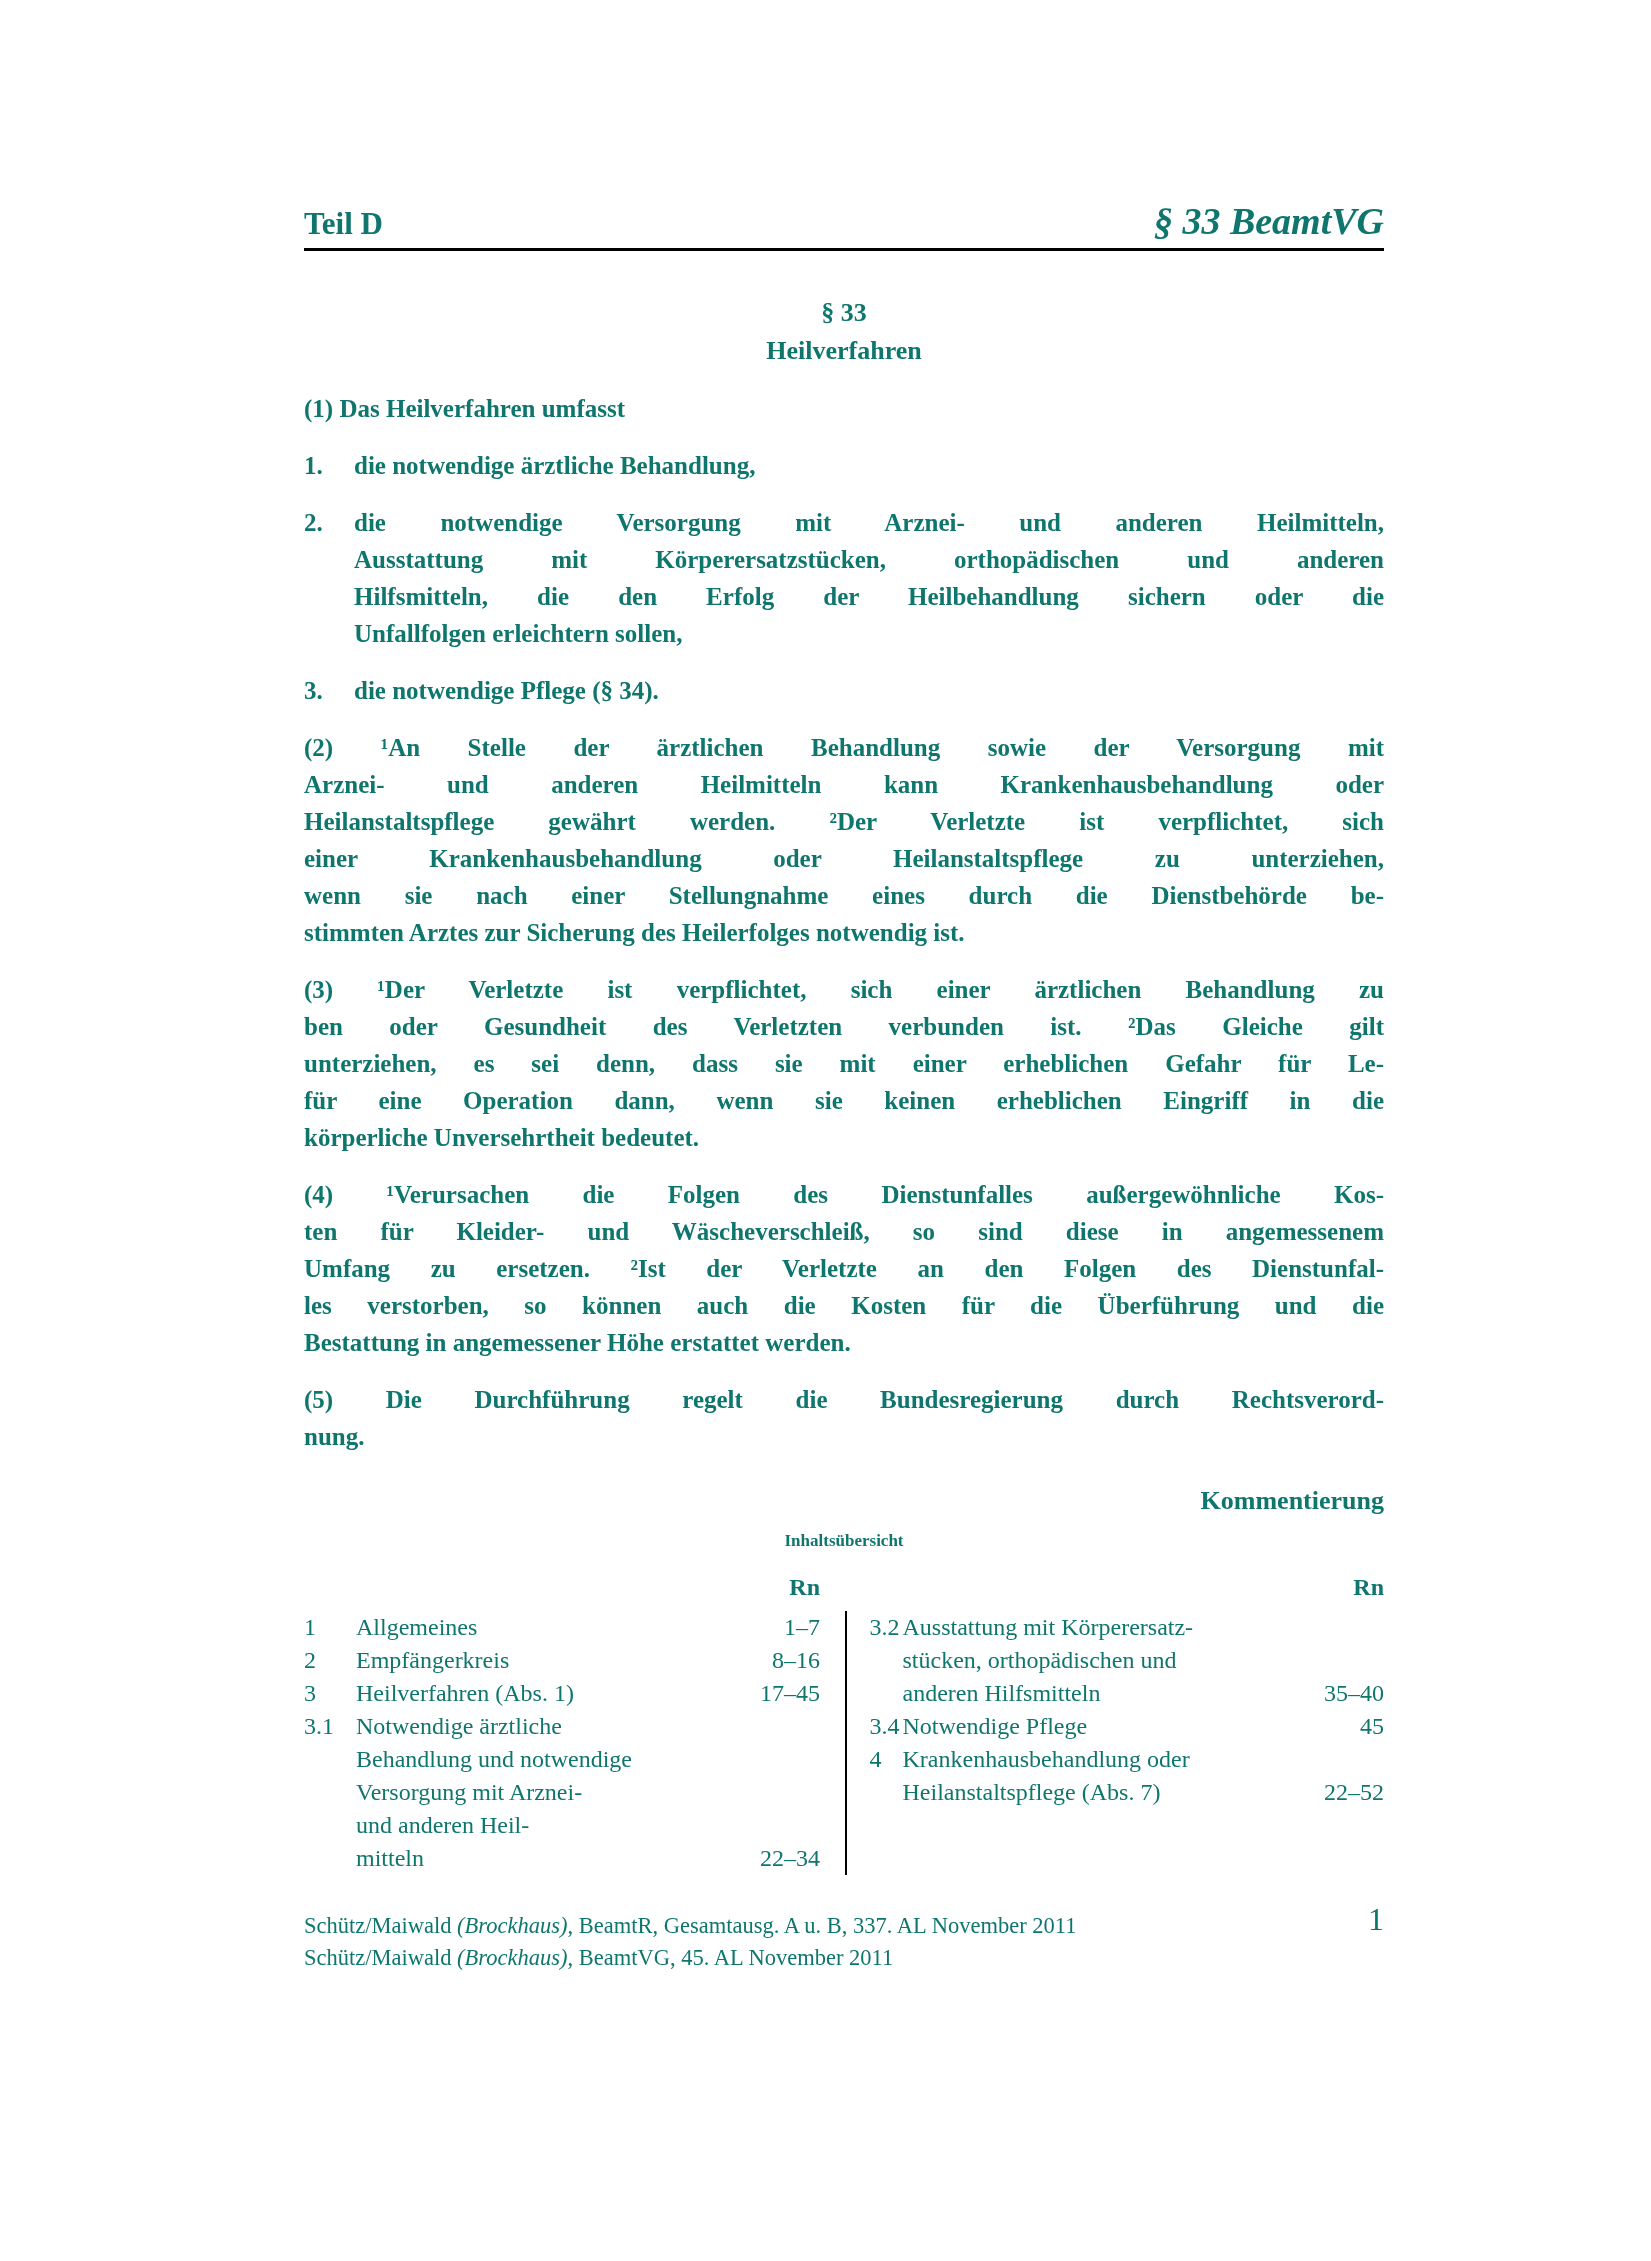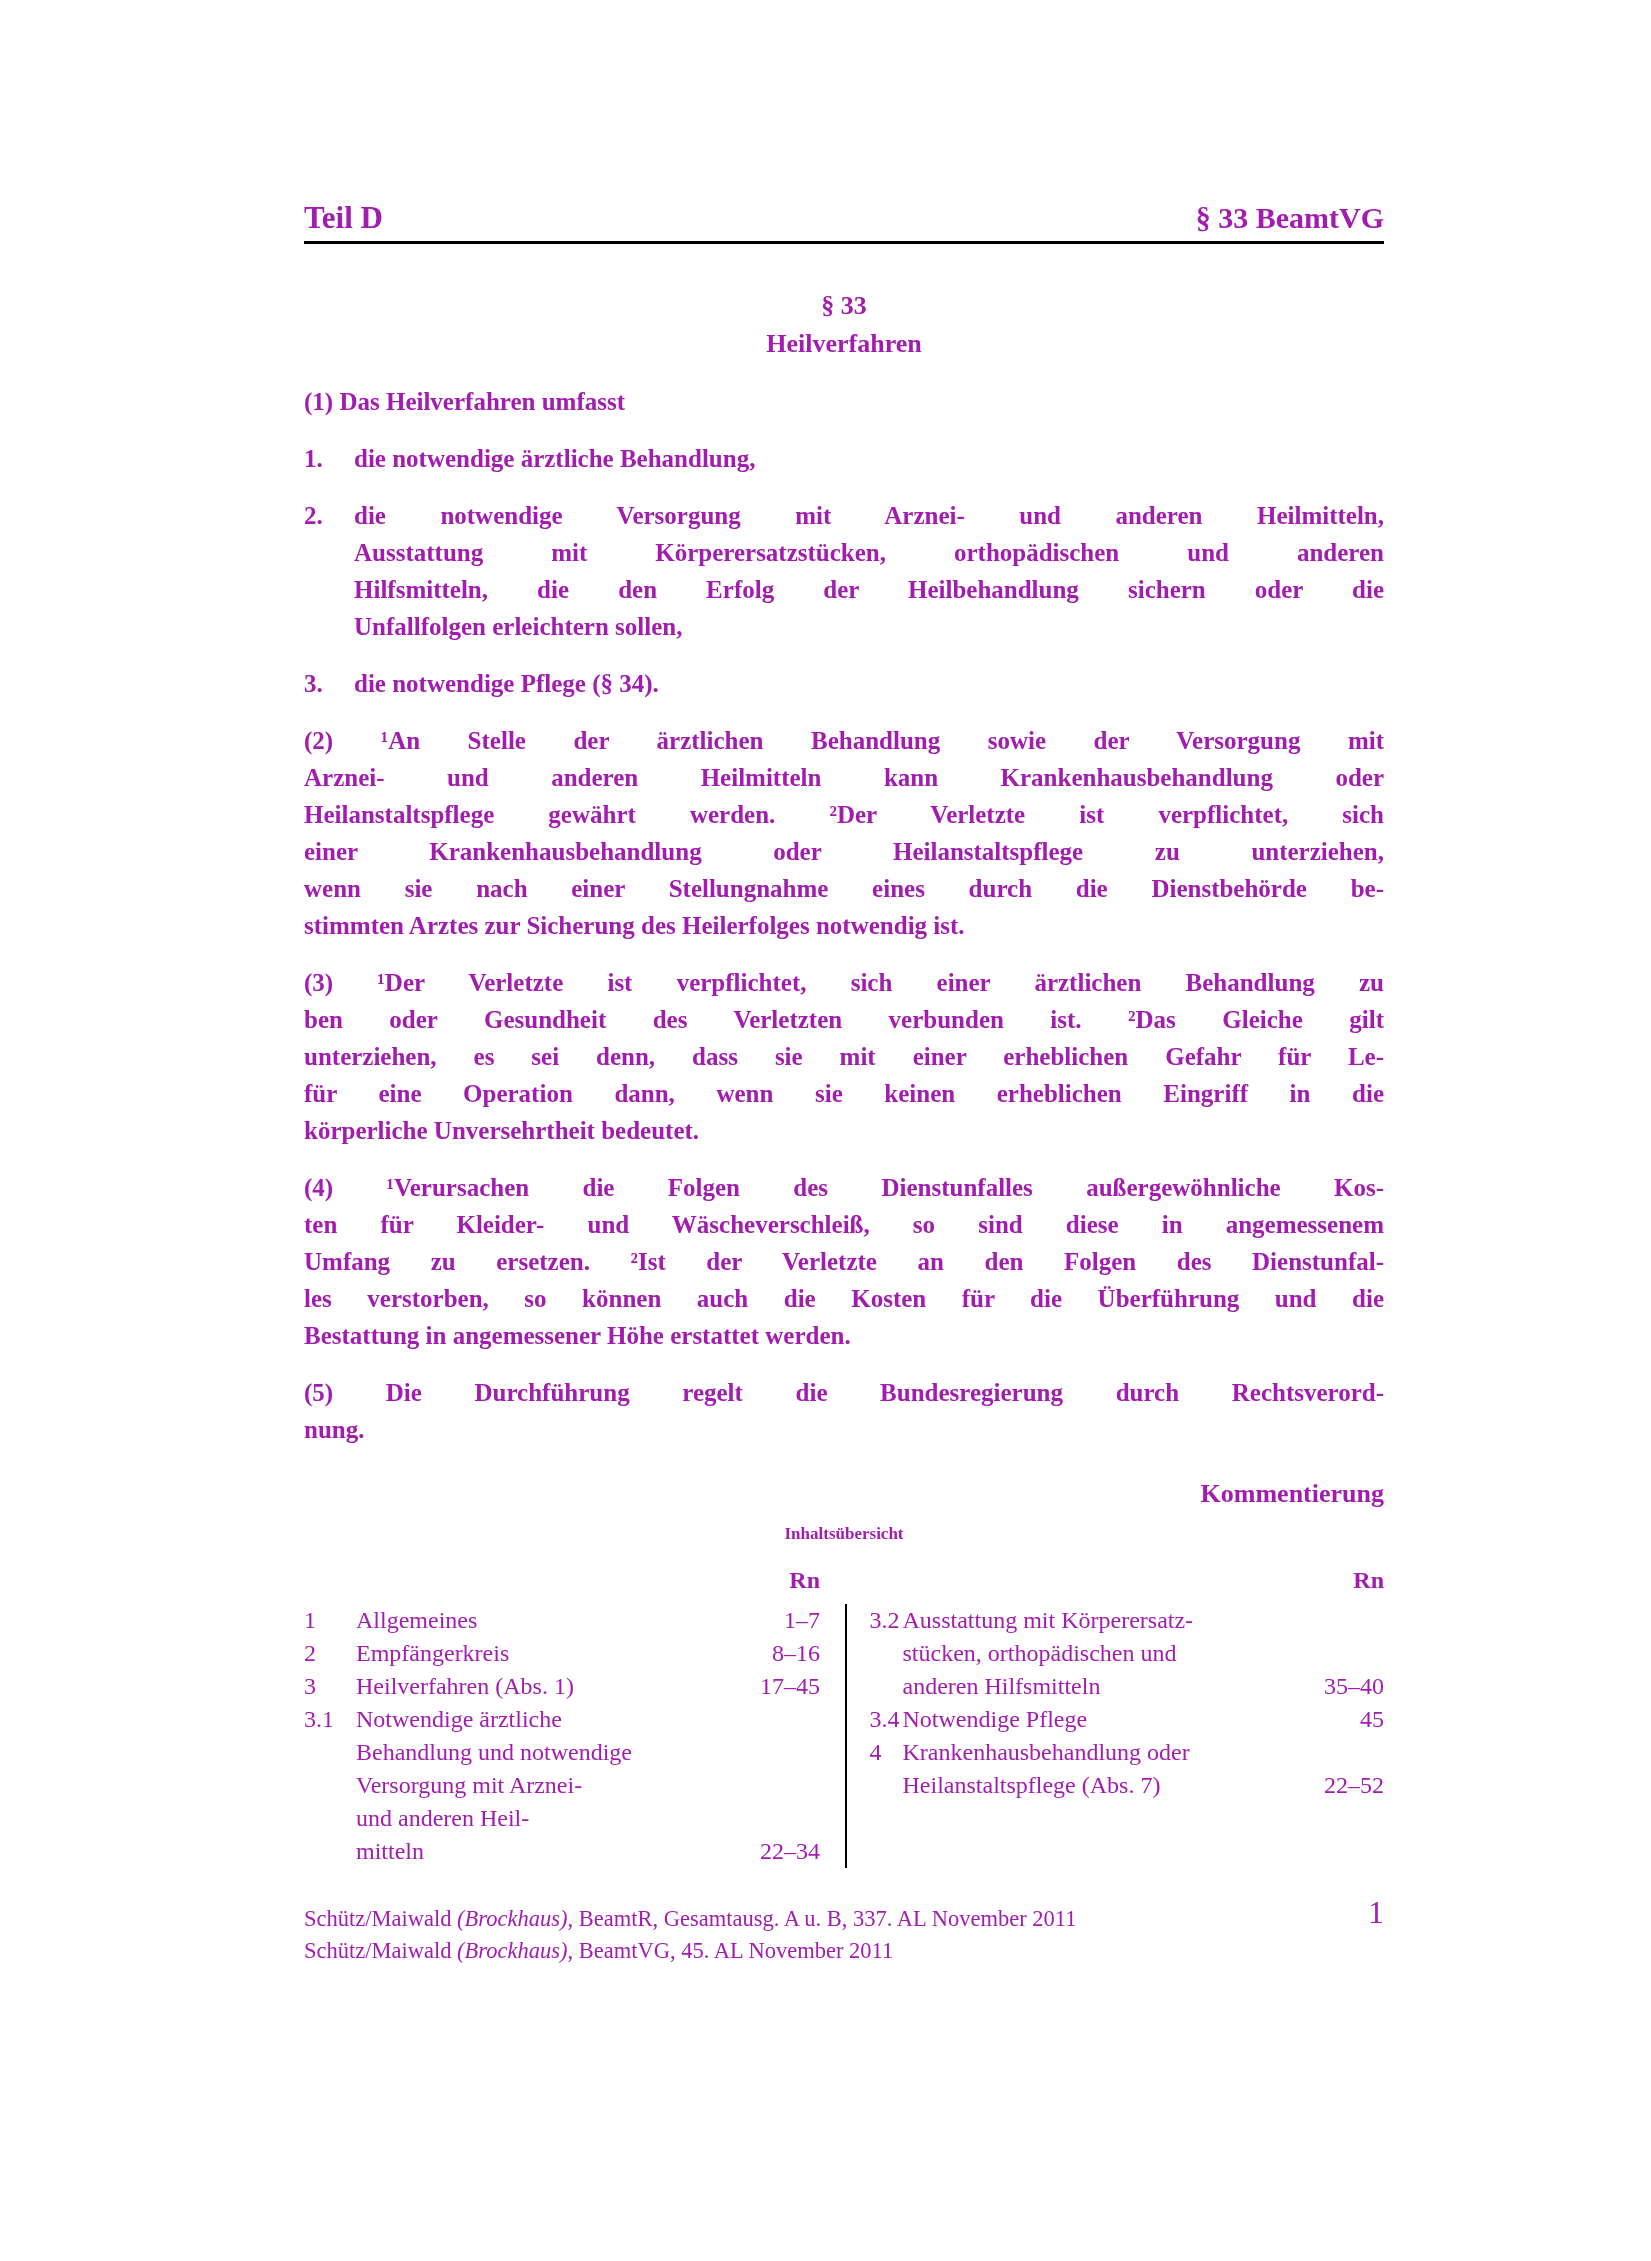--- a/index.html
+++ b/index.html
@@ -1,41 +1,41 @@
 <!DOCTYPE html>
 <html style="font-size:13.3px"><head>
 <meta charset="utf-8">
 <style>
   html, body { margin: 0; padding: 0; background: #ffffff; }
   .page {
     position: relative;
     width: 1651px;
     height: 2261px;
     background: #ffffff;
-    color: #a21caf;
+    color: #0f766e;
     font-family: "Liberation Serif", "DejaVu Serif", serif;
     overflow: hidden;
   }
   .content {
     position: absolute;
     left: 304px;
     top: 0;
     width: 1080px;
   }
 
   
   .header {
     margin-top: 202px;
     display: flex;
     justify-content: space-between;
     align-items: baseline;
     line-height: 1;
   }
   .header-left  { font-size: 31px; font-weight: bold; }
-  .header-right { font-size: 30px; font-weight: bold; }
+  .header-right { font-size: 38px; font-weight: bold; font-style: italic; }
   .header-rule  { margin-top: 8.3px; border-top: 3.3px solid #000; height: 0; }
 
   
   .law-title {
     margin-top: 43px;
     text-align: center;
     font-weight: bold;
     font-size: 26px;
     line-height: 38px;
   }

